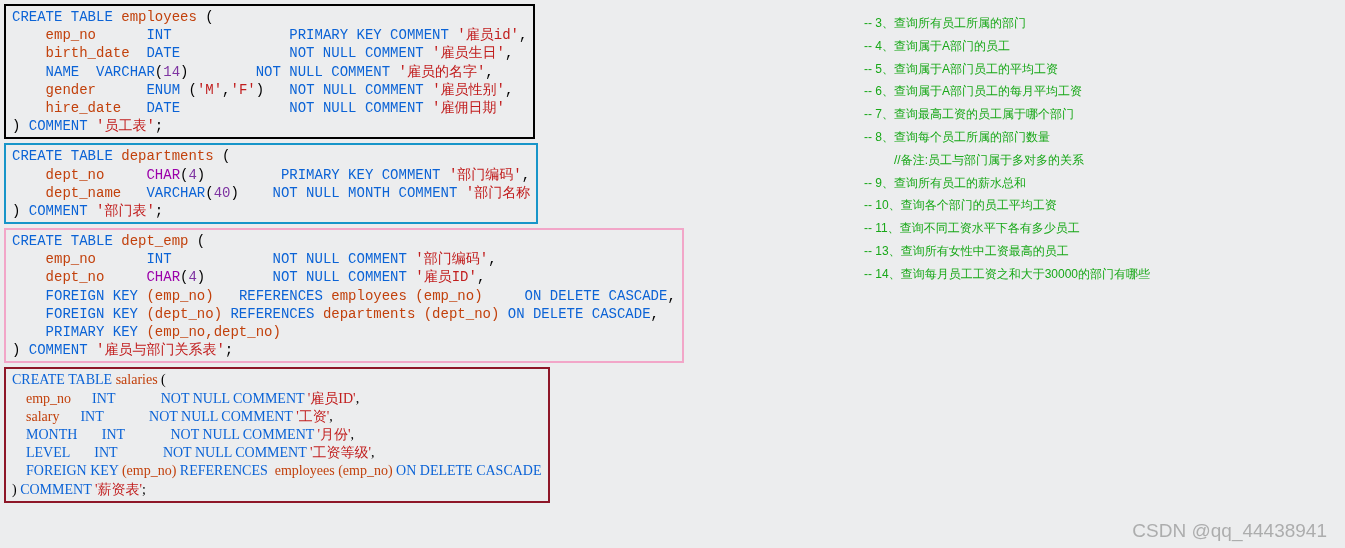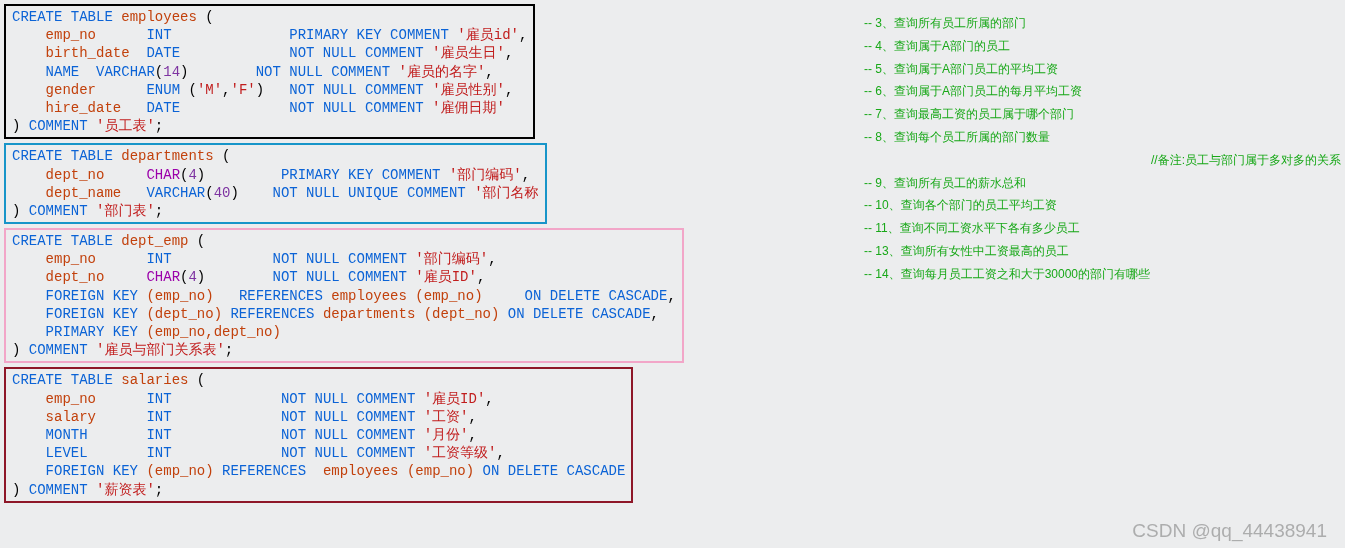--- a/index.html
+++ b/index.html
@@ -32,30 +32,30 @@
     padding: 2px 6px 2px 6px;
     margin-bottom: 4px;
     line-height: 1.3;
     display: inline-block;
     white-space: pre;
     color: #000;
   }
   .box1 { border-color: #000; }
   .box2 { border-color: #1795c9; }
   .box3 { border-color: #f2a6c8; }
-  .box4 { border-color: #8e1728; }
+  .box4 { border-color: #8e1728; font-family: Liberation Serif, serif; }
 
   .kw  { color: #0b63d6; }  
   .kw2 { color: #9b00aa; margin-top: 41px; }  
   .num { color: #7d33a1; }  
   .str { color: #c11d1d; }  
   .id  { color: #c2410c; }     
   .pun { color: #000; }     
 
-  .note { padding-left: 30px; text-align: right; }
+  .note { padding-left: 30px; }
 
   .watermark {
     position: fixed;
     right: 18px;
     bottom: 6px;
     color: rgba(120,120,120,0.55);
     font-family: Arial, sans-serif;
     font-size: 19px;
   }
 </style>
@@ -70,21 +70,21 @@
     <span class="id">emp_no</span>      <span class="kw">INT</span>              <span class="kw">PRIMARY KEY COMMENT</span> <span class="str">'雇员id'</span><span class="pun">,</span>
     <span class="id">birth_date</span>  <span class="kw">DATE</span>             <span class="kw">NOT NULL COMMENT</span> <span class="str">'雇员生日'</span><span class="pun">,</span>
     <span class="kw">NAME</span>  <span class="kw">VARCHAR</span><span class="pun">(</span><span class="num">14</span><span class="pun">)</span>        <span class="kw">NOT NULL COMMENT</span> <span class="str">'雇员的名字'</span><span class="pun">,</span>
     <span class="id">gender</span>      <span class="kw">ENUM</span> <span class="pun">(</span><span class="str">'M'</span><span class="pun">,</span><span class="str">'F'</span><span class="pun">)</span>   <span class="kw">NOT NULL COMMENT</span> <span class="str">'雇员性别'</span><span class="pun">,</span>
     <span class="id">hire_date</span>   <span class="kw">DATE</span>             <span class="kw">NOT NULL COMMENT</span> <span class="str">'雇佣日期'</span>
 <span class="pun">)</span> <span class="kw">COMMENT</span> <span class="str">'员工表'</span><span class="pun">;</span></div><br>
 
 
 <div class="box box2"><span class="kw">CREATE TABLE</span> <span class="id">departments</span> <span class="pun">(</span>
     <span class="id">dept_no</span>     <span class="kw2">CHAR</span><span class="pun">(</span><span class="num">4</span><span class="pun">)</span>         <span class="kw">PRIMARY KEY COMMENT</span> <span class="str">'部门编码'</span><span class="pun">,</span>
-    <span class="id">dept_name</span>   <span class="kw">VARCHAR</span><span class="pun">(</span><span class="num">40</span><span class="pun">)</span>    <span class="kw">NOT NULL UNIQUE COMMENT</span> <span class="str">'部门名称</span>
+    <span class="id">dept_name</span>   <span class="kw">VARCHAR</span><span class="pun">(</span><span class="num">40</span><span class="pun">)</span>    <span class="kw">NOT NULL MONTH COMMENT</span> <span class="str">'部门名称</span>
 <span class="pun">)</span> <span class="kw">COMMENT</span> <span class="str">'部门表'</span><span class="pun">;</span></div><br>
 
 
 <div class="box box3"><span class="kw">CREATE TABLE</span> <span class="id">dept_emp</span> <span class="pun">(</span>
     <span class="id">emp_no</span>      <span class="kw">INT</span>            <span class="kw">NOT NULL COMMENT</span> <span class="str">'部门编码'</span><span class="pun">,</span>
     <span class="id">dept_no</span>     <span class="kw2">CHAR</span><span class="pun">(</span><span class="num">4</span><span class="pun">)</span>        <span class="kw">NOT NULL COMMENT</span> <span class="str">'雇员ID'</span><span class="pun">,</span>
     <span class="kw">FOREIGN KEY</span> <span class="id">(emp_no)</span>   <span class="kw">REFERENCES</span> <span class="id">employees</span> <span class="id">(emp_no)</span>     <span class="kw">ON DELETE CASCADE</span><span class="pun">,</span>
     <span class="kw">FOREIGN KEY</span> <span class="id">(dept_no)</span> <span class="kw">REFERENCES</span> <span class="id">departments</span> <span class="id">(dept_no)</span> <span class="kw">ON DELETE CASCADE</span><span class="pun">,</span>
     <span class="kw">PRIMARY KEY</span> <span class="id">(emp_no,dept_no)</span>
 <span class="pun">)</span> <span class="kw">COMMENT</span> <span class="str">'雇员与部门关系表'</span><span class="pun">;</span></div><br>

